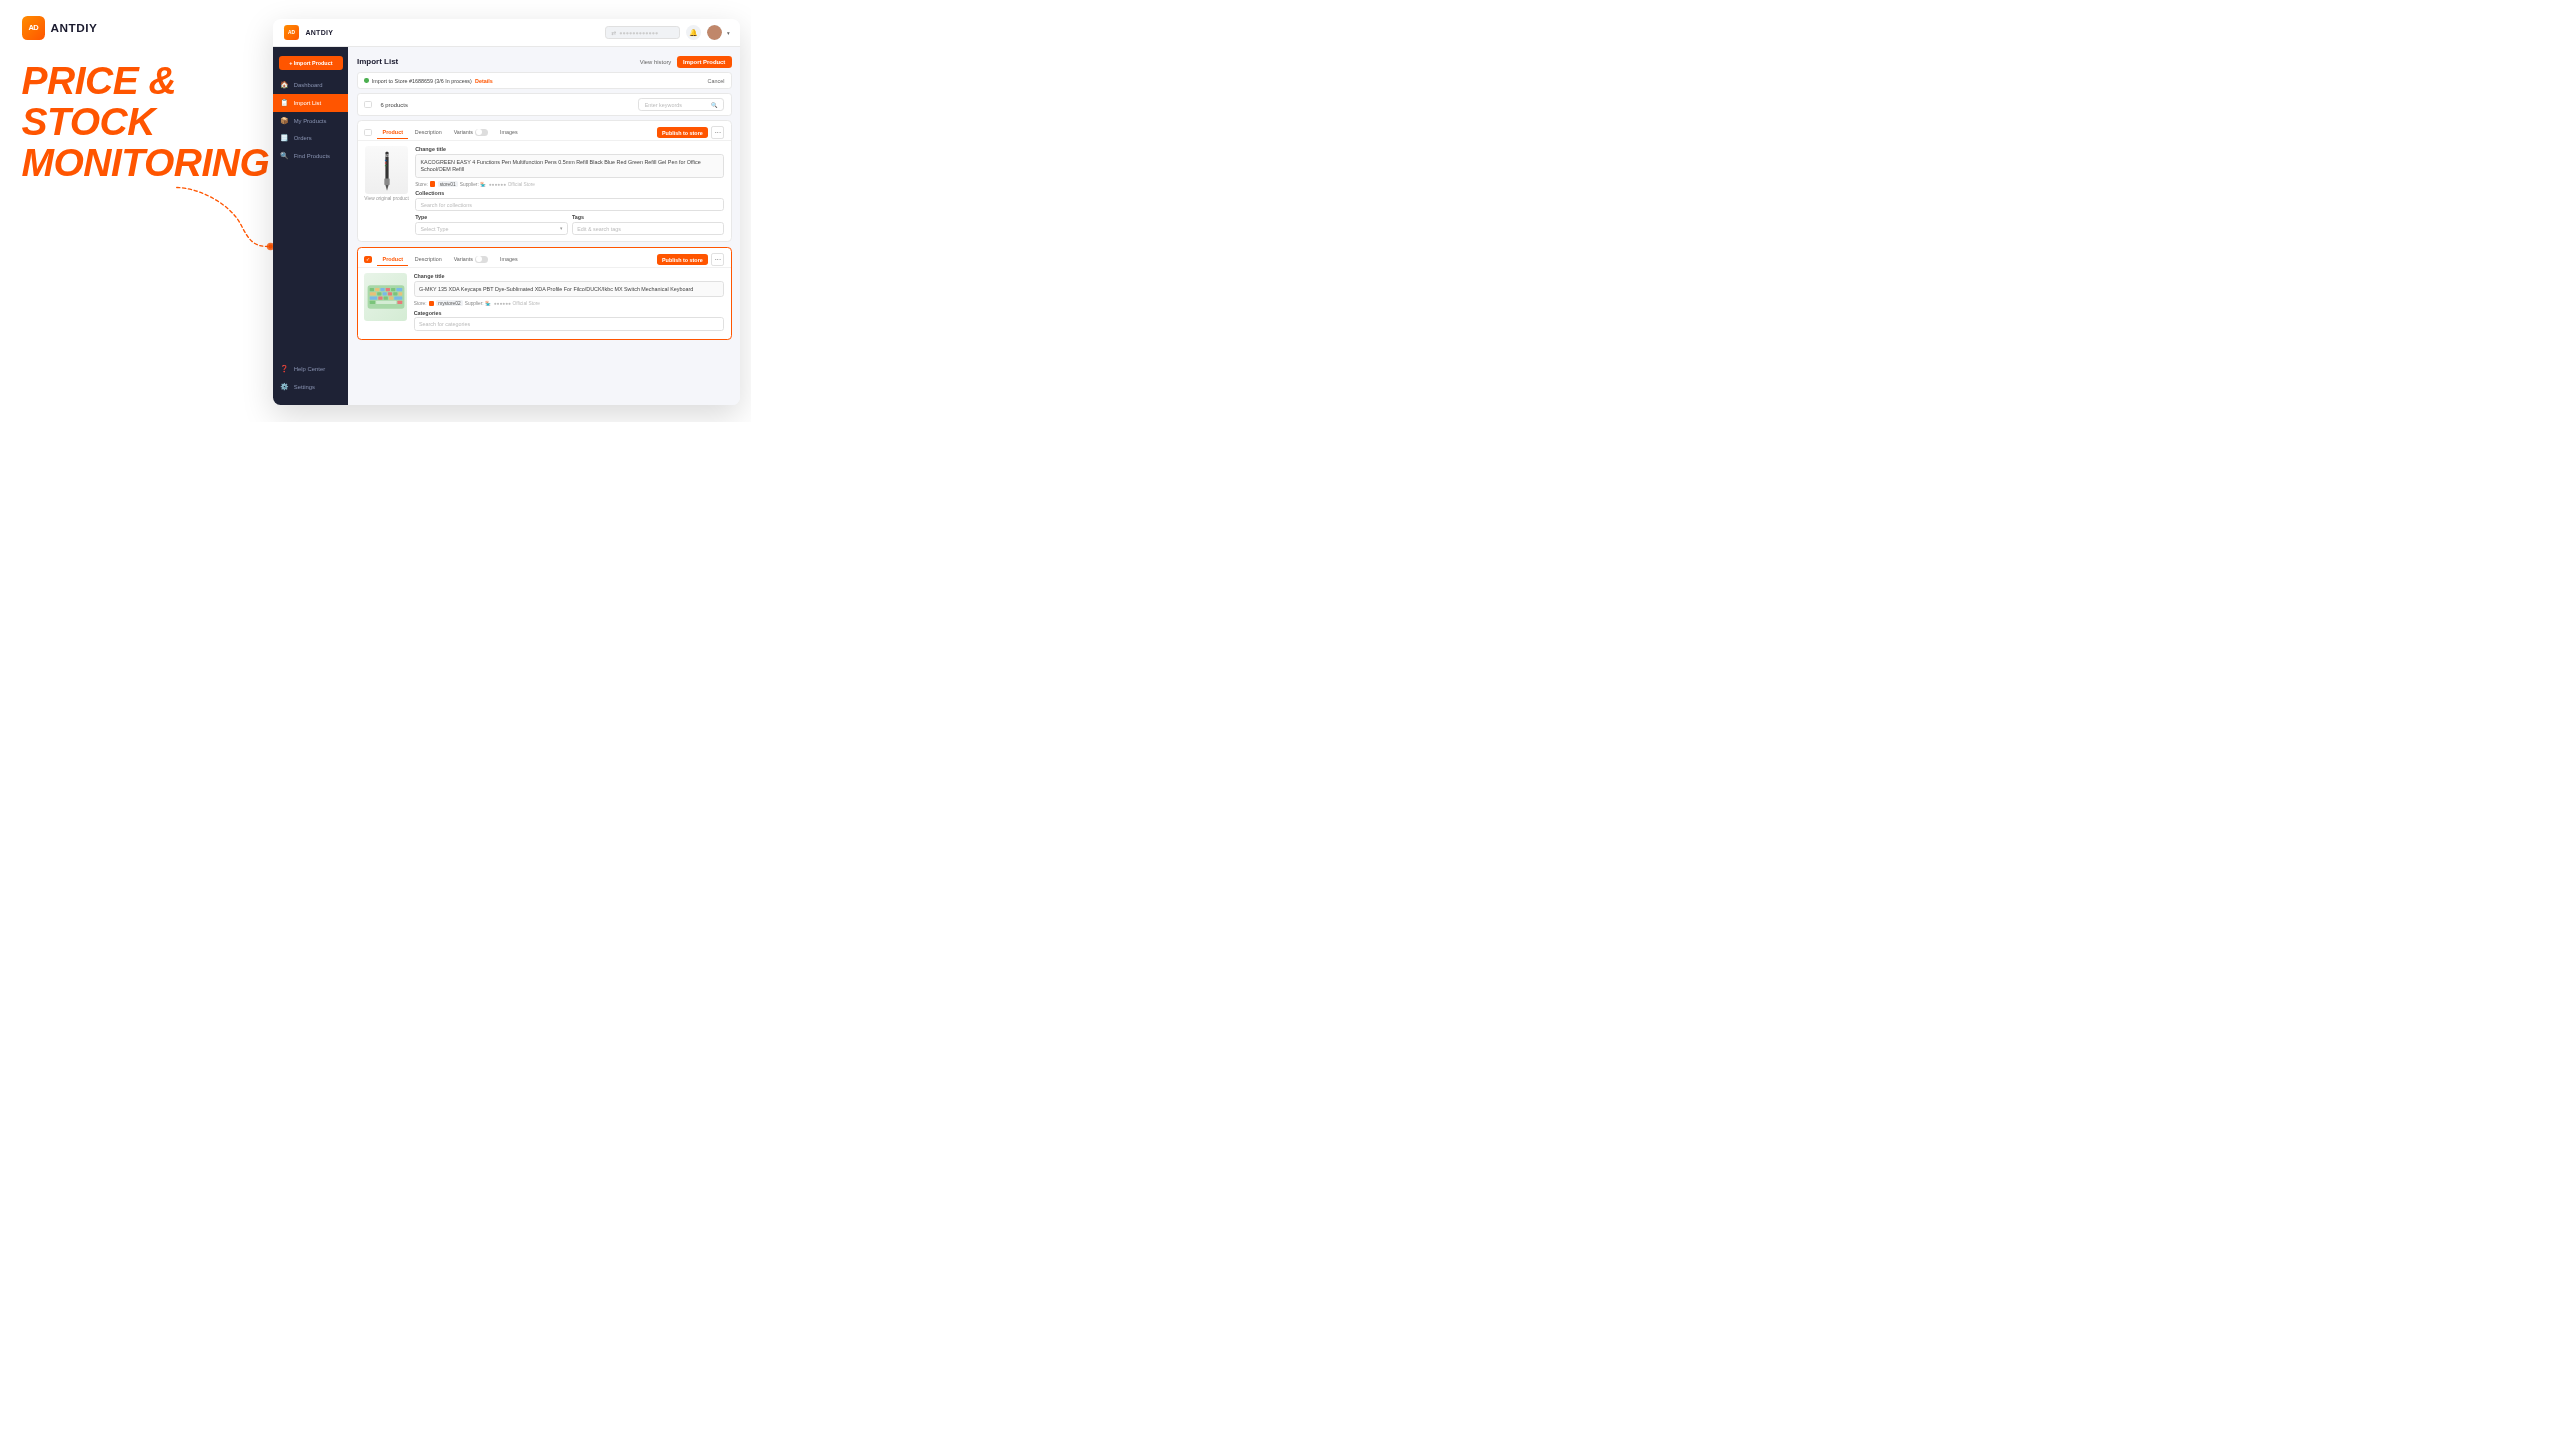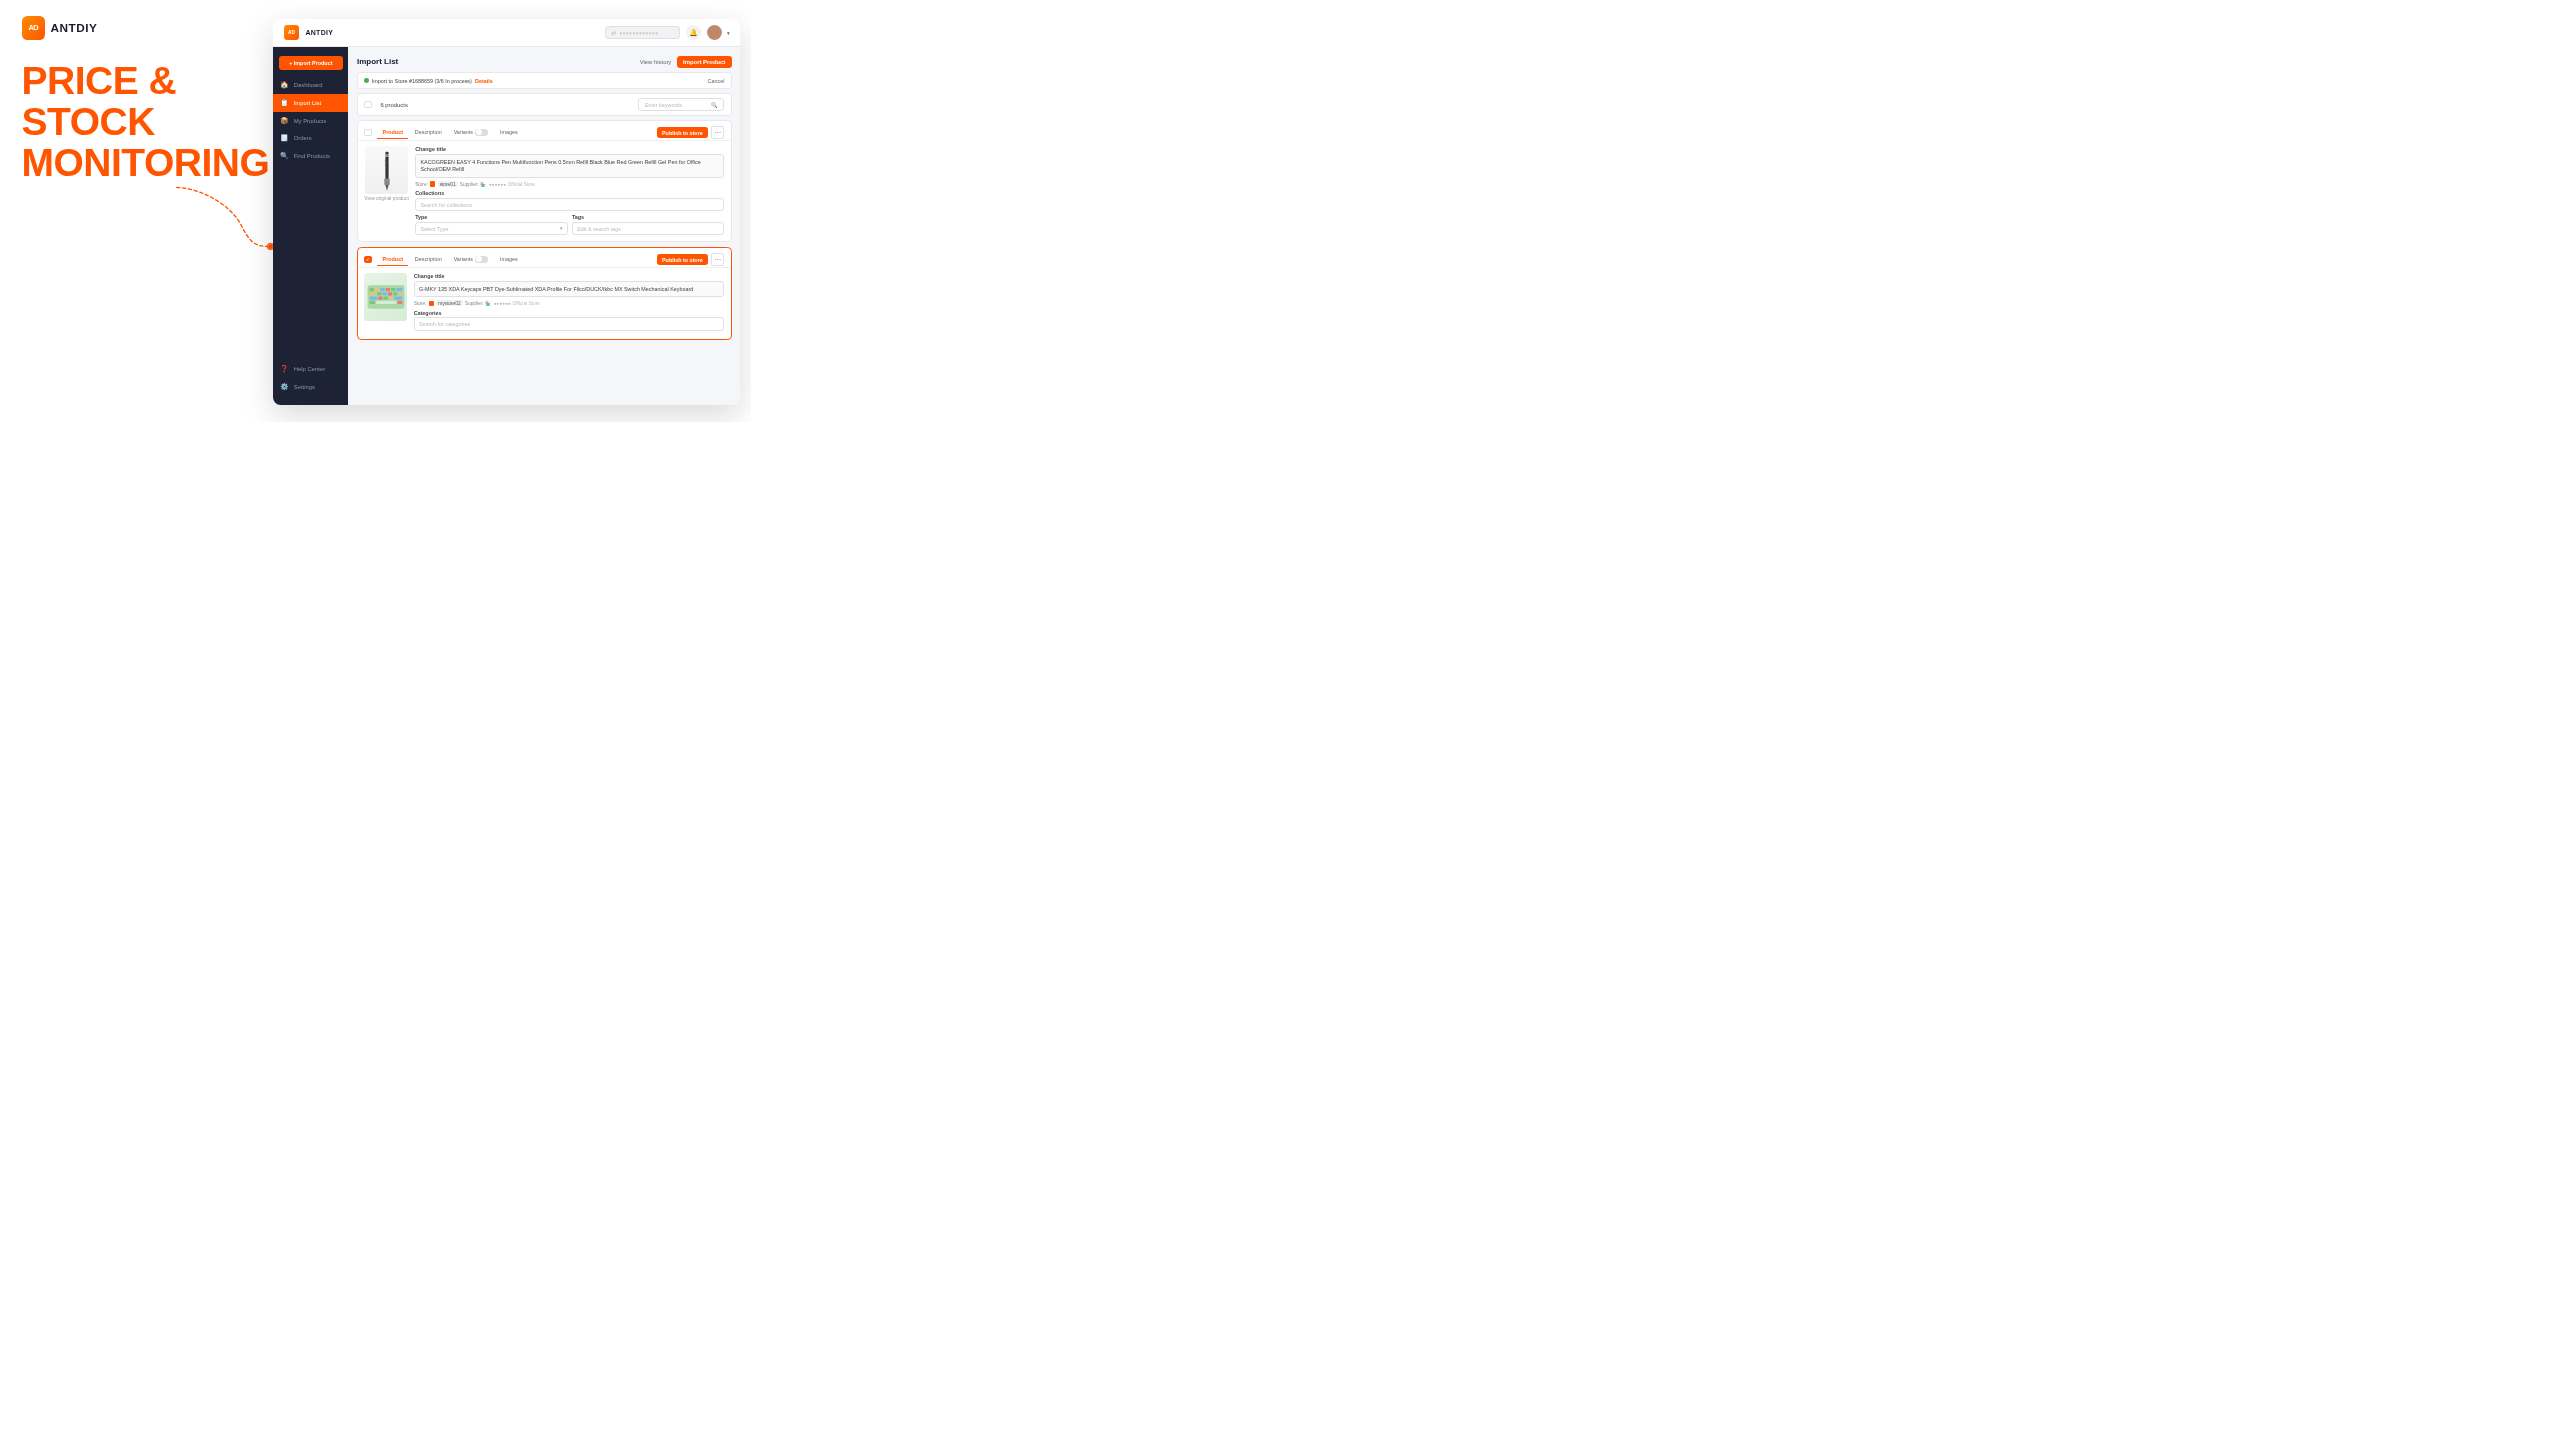--- a/index.html
+++ b/index.html
@@ -51,20 +51,21 @@
     }
 
     .headline {
       font-weight: 900;
       font-size: 39px;
       line-height: 1.05;
       color: #ff5500;
       text-transform: uppercase;
       margin-top: 20px;
       letter-spacing: -0.5px;
+      font-style: italic;
     }
 
     
     .app-window {
       position: absolute;
       right: 10.7px;
       top: 19px;
       width: 467px;
       height: 386px;
       background: #f5f6fa;

